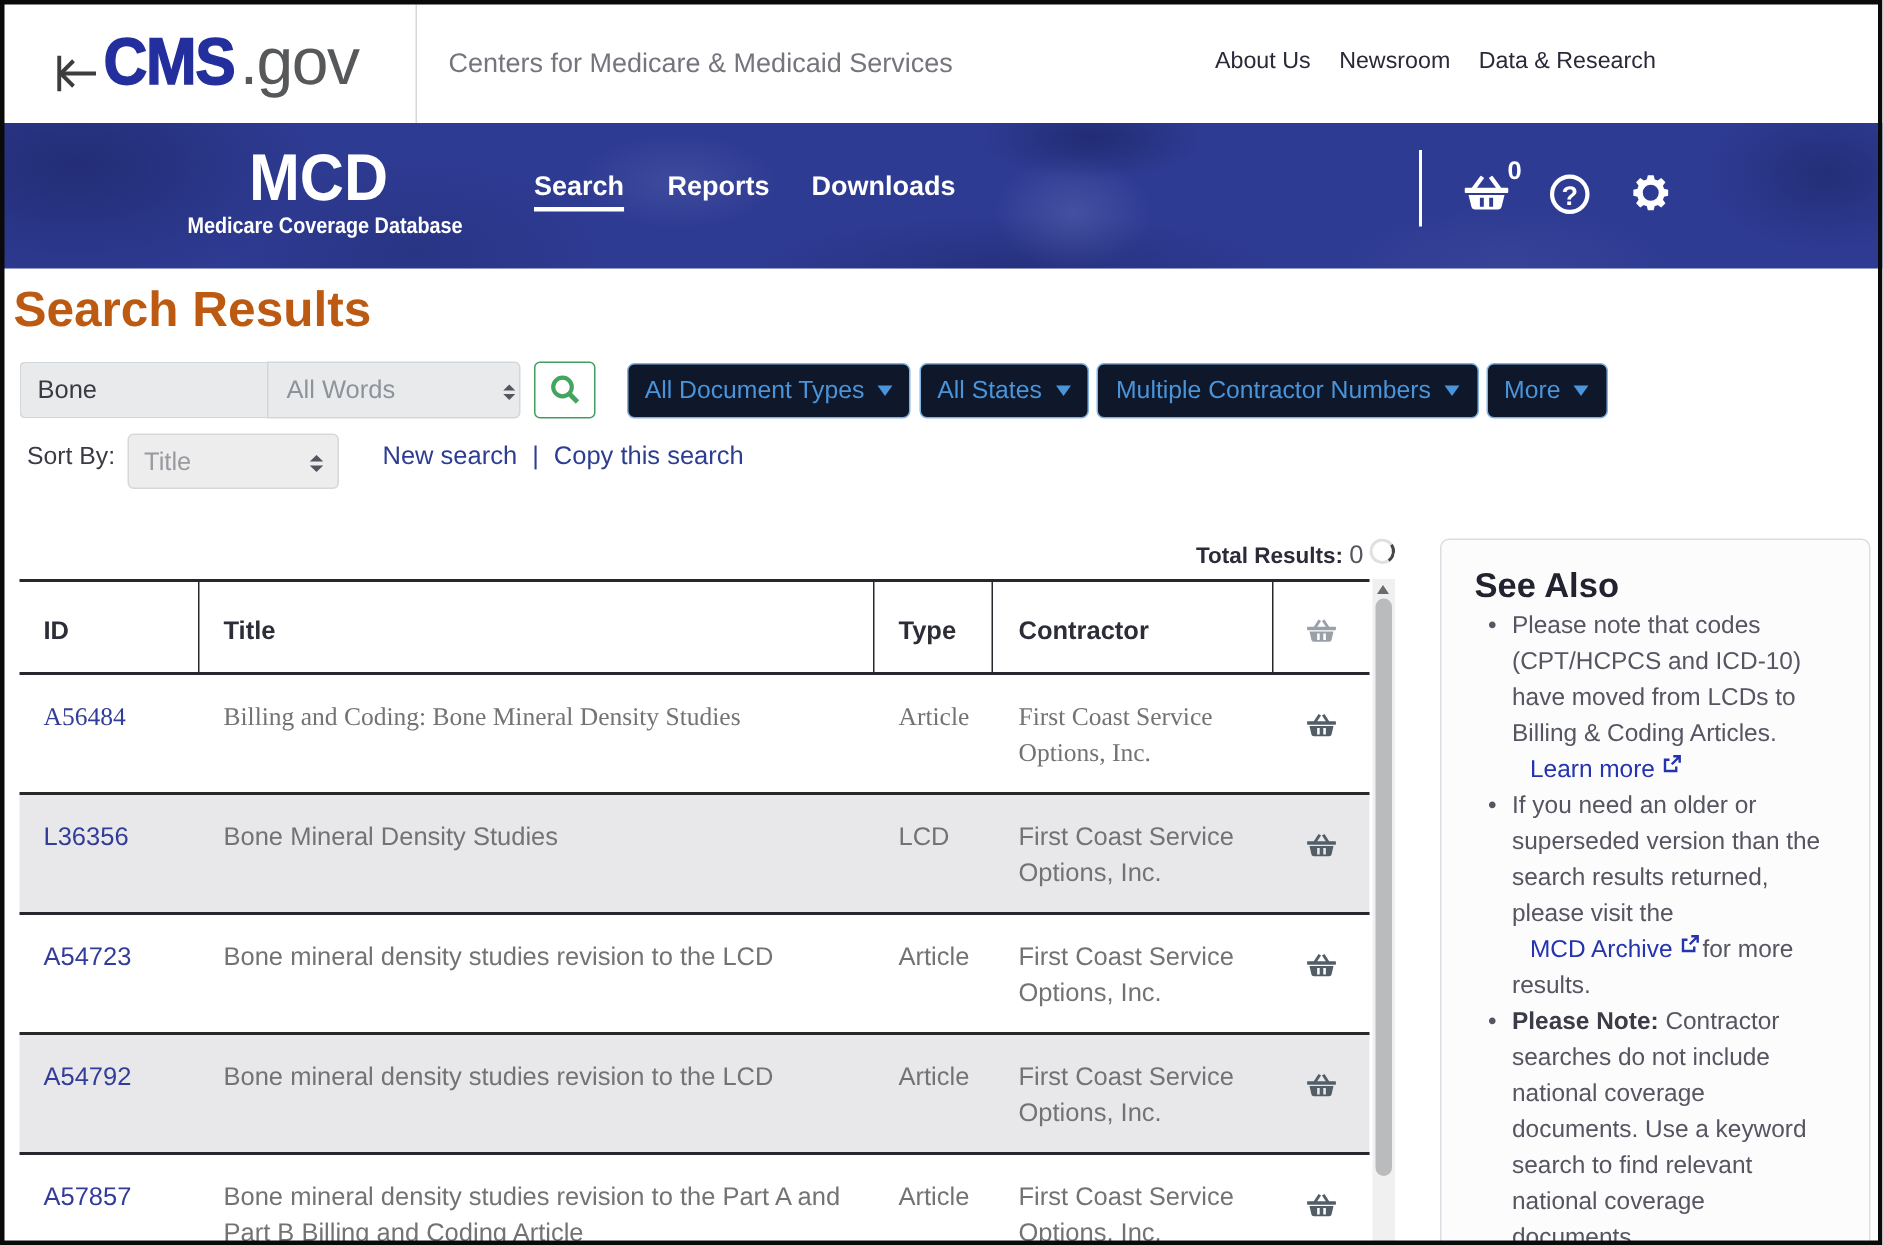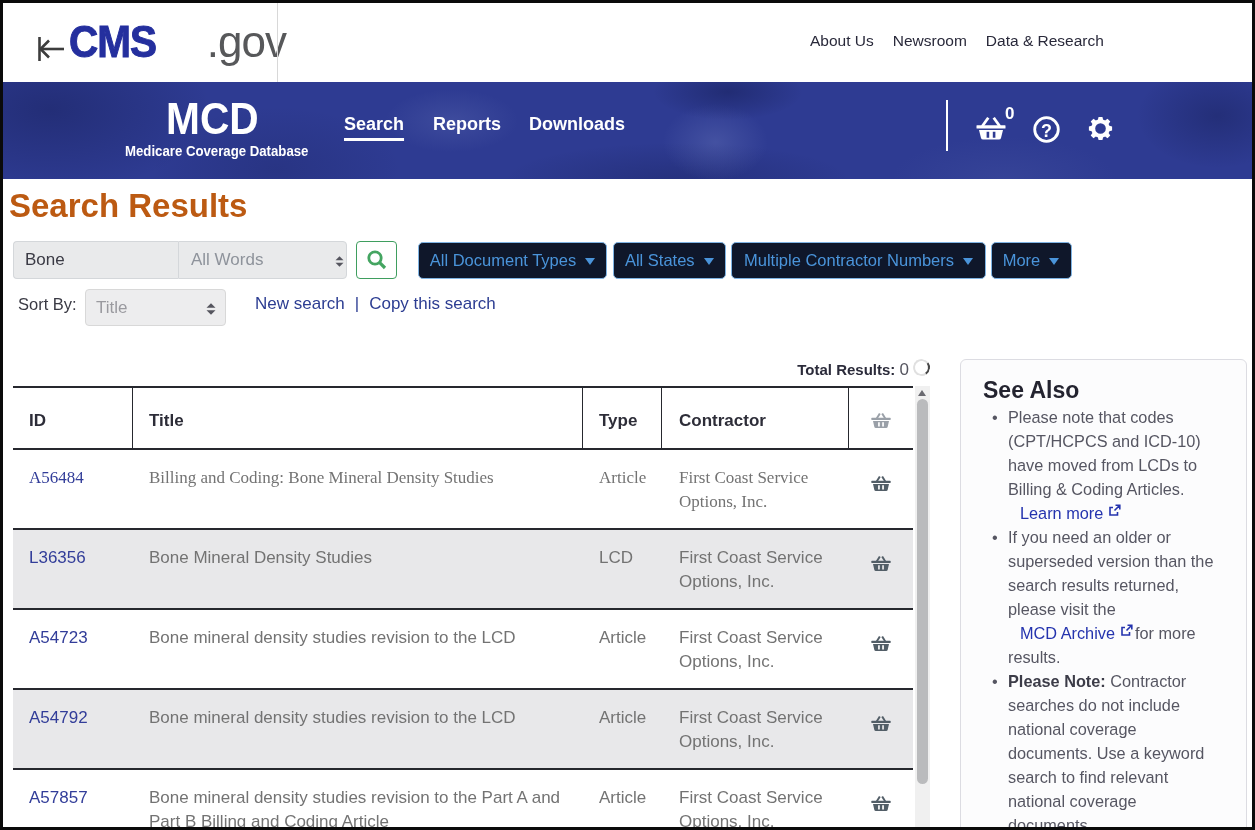--- a/index.html
+++ b/index.html
@@ -6,21 +6,21 @@
 html,body { width:1255px; height:830px; overflow:hidden; background:#fff; }
 body { font-family:"Liberation Sans", sans-serif; position:relative; }
 .page { position:absolute; left:0; top:0; width:1255px; height:830px; }
 .frame { position:absolute; left:0; top:0; width:1255px; height:830px; border:3px solid #0a0a0a; z-index:99; pointer-events:none; }
 
 
 .hdr { position:absolute; left:3px; top:3px; width:1249px; height:79px; background:#fff; }
 .hdr .vdiv { position:absolute; left:274px; top:0; width:1px; height:79px; background:#d8d8d8; }
 .logo { position:absolute; left:34px; top:17px; height:44px; line-height:44px; white-space:nowrap; }
 .logo .cms { font-size:44px; font-weight:bold; color:#242f9e; -webkit-text-stroke:1px #242f9e; display:inline-block; transform:scaleX(.92); transform-origin:left; letter-spacing:-1px; }
-.logo .gov { font-size:44px; color:#57585a; display:inline-block; transform:scaleX(1) translateX(-4px); transform-origin:left; letter-spacing:-1px;margin-left:47px; }
+.logo .gov { font-size:44px; color:#57585a; display:inline-block; transform:scaleX(1) translateX(-4px); transform-origin:left; letter-spacing:-1px; }
 .agency { position:absolute; left:296px; top:29px; font-size:18px; color:#75757d; }
 .topnav { position:absolute; left:807px; top:29px; font-size:15.5px; color:#29293a; white-space:nowrap; }
 .topnav span.gap { display:inline-block; width:19px; }
 
 
 .bluebar { position:absolute; left:0px; top:82px; width:1255px; height:97px; background:#2e3b92; overflow:hidden; }
 .bluebar .tex { position:absolute; left:0; top:0; width:100%; height:100%;
  background:
   radial-gradient(ellipse 230px 120px at 4% 28%, rgba(12,18,62,.32), rgba(0,0,0,0) 70%),
   radial-gradient(ellipse 100px 38px at 58% 10%, rgba(8,14,55,.33), rgba(0,0,0,0) 75%),
@@ -28,21 +28,21 @@
   radial-gradient(ellipse 95px 45px at 36% 40%, rgba(125,140,200,.20), rgba(0,0,0,0) 70%),
   radial-gradient(ellipse 250px 55px at 54% 102%, rgba(15,22,70,.28), rgba(0,0,0,0) 70%),
   radial-gradient(ellipse 115px 75px at 97% 35%, rgba(12,18,62,.30), rgba(0,0,0,0) 70%),
   radial-gradient(ellipse 160px 60px at 80% 100%, rgba(90,105,175,.18), rgba(0,0,0,0) 70%),
   radial-gradient(ellipse 180px 90px at 22% 90%, rgba(18,25,75,.20), rgba(0,0,0,0) 70%);
 }
 .mcd-title { position:absolute; left:166px; top:94px; font-size:44px; font-weight:bold; color:#fff; transform:scaleX(.925); transform-origin:left; }
 .mcd-sub { position:absolute; left:125px; top:142px; font-size:15px; font-weight:bold; color:#fff; transform:scaleX(.88); transform-origin:left; white-space:nowrap; }
 .mainnav { position:absolute; left:344px; top:114px; font-size:18px; font-weight:bold; white-space:nowrap; }
 .mainnav a { color:#fff; text-decoration:none; }
-.mainnav a.active { text-decoration:underline; text-underline-offset:8px; text-decoration-thickness:2.5px; }
+.mainnav a.active { text-decoration:underline; text-underline-offset:8px; text-decoration-thickness:2.5px;margin-left:12px; }
 .icon-sep { position:absolute; left:946px; top:100px; width:1.5px; height:51px; background:#fff; }
 
 
 .h1 { position:absolute; left:9px; top:187px; font-size:33px; font-weight:bold; color:#bc5a12; }
 
 .inp { position:absolute; left:13px; top:241px; width:165px; height:38px; background:#e9eaeb; border:1px solid #d4d7da; border-right:none; border-radius:4px 0 0 4px; font-size:17px; color:#3a3a44; line-height:36px; padding-left:11px; }
 .sel { position:absolute; left:178px; top:241px; width:169px; height:38px; background:#e9eaeb; border:1px solid #d4d7da; border-radius:0 4px 4px 0; font-size:17px; color:#8e939b; line-height:36px; padding-left:12px; }
 .gobtn { position:absolute; left:356px; top:241px; width:41px; height:38px; background:#fff; border:1.5px solid #3f9e5f; border-radius:4px; }
 .fbtn { position:absolute; top:242px; height:37px; background:#0f172a; border:1.5px solid #7fb4e4; border-radius:5px; color:#4a94da; font-size:16.5px; line-height:34px; text-align:center; white-space:nowrap; }
 .fbtn .car { display:inline-block; margin-left:9px; width:0; height:0; border-left:5.5px solid transparent; border-right:5.5px solid transparent; border-top:7px solid #4a94da; vertical-align:1px; }
@@ -85,20 +85,21 @@
 <div class="page">
 
   <div class="hdr">
     <svg width="27" height="24" viewBox="0 0 27 24" style="position:absolute; left:35px; top:34px;">
       <line x1="1.5" y1="0" x2="1.5" y2="24" stroke="#3d3d3d" stroke-width="2.6"></line>
       <line x1="2" y1="12" x2="26" y2="12" stroke="#3d3d3d" stroke-width="2.6"></line>
       <polyline points="11,3.5 2.5,12 11,20.5" fill="none" stroke="#3d3d3d" stroke-width="2.6"></polyline>
     </svg>
     <div class="logo" style="left:66px;"><span class="cms">CMS</span><span class="gov">.gov</span></div>
     <div class="vdiv"></div>
+    <div class="agency">Centers for Medicare &amp; Medicaid Services</div>
     <div class="topnav"><span>About Us</span><span class="gap"></span><span>Newsroom</span><span class="gap"></span><span>Data &amp; Research</span></div>
   </div>
 
   <div class="bluebar">
       <div class="tex"></div>
     </div>
   <div class="mcd-title">MCD</div>
   <div class="mcd-sub">Medicare Coverage Database</div>
   <div class="mainnav"><a class="active" href="#">Search</a><span style="display:inline-block;width:29px"></span><a href="#">Reports</a><span style="display:inline-block;width:28px"></span><a href="#">Downloads</a></div>
   <div class="icon-sep"></div>

